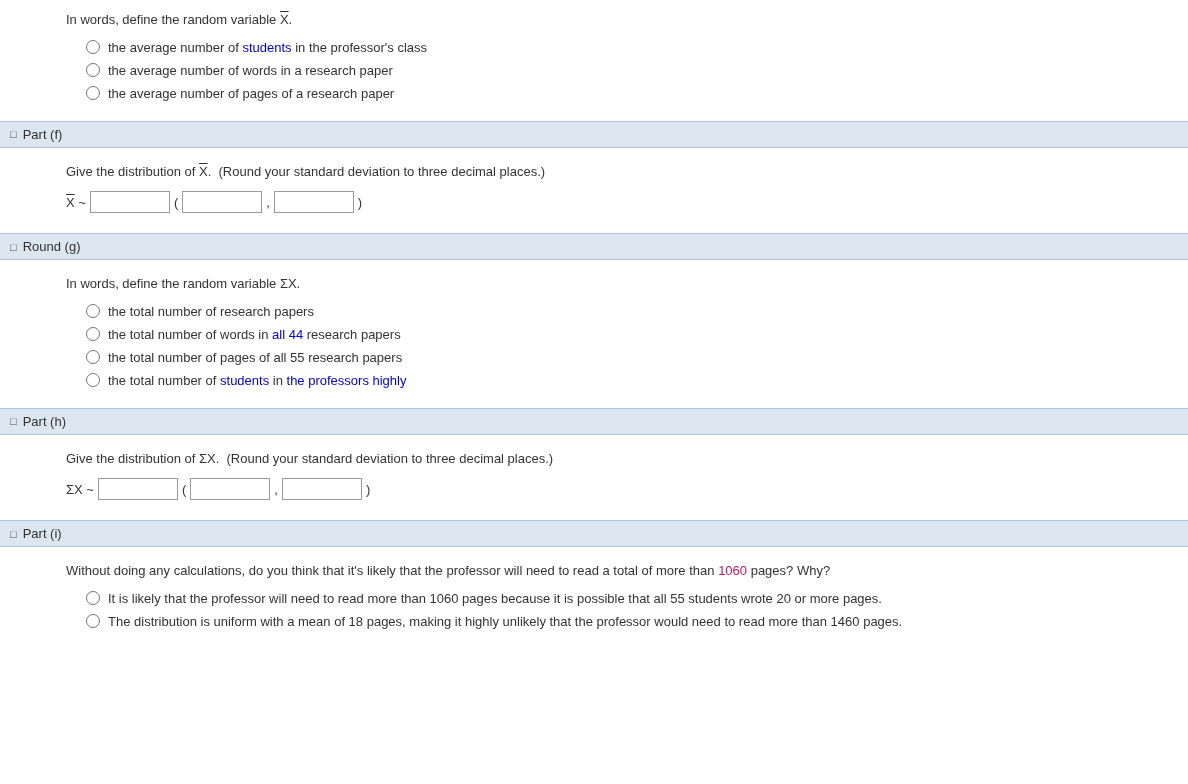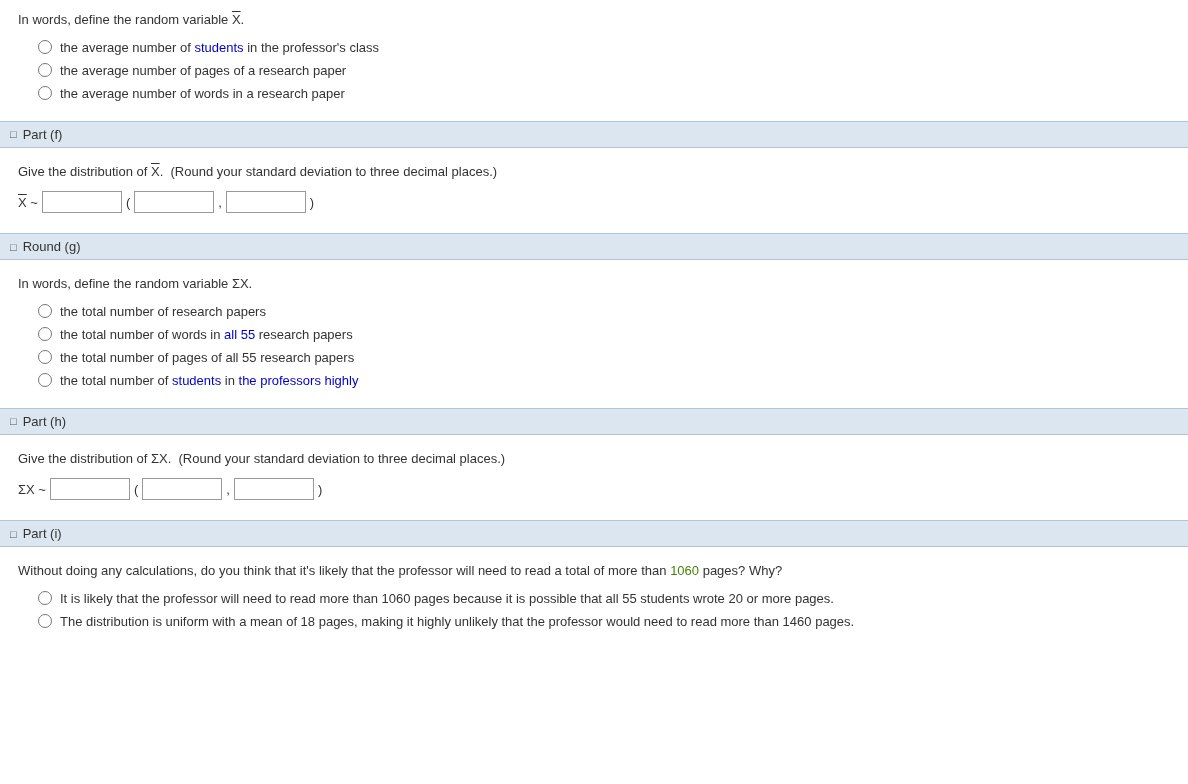--- a/index.html
+++ b/index.html
@@ -24,20 +24,21 @@
     }
 
     .section-header .collapse-icon {
       color: #555;
       font-size: 11px;
     }
 
     .section-content {
       padding: 14px 18px 20px 18px;
       background: #fff;
+      margin-left: 48px;
     }
 
     .question-text {
       margin-bottom: 10px;
       font-size: 13px;
       line-height: 1.5;
     }
 
     .radio-group {
       display: flex;
@@ -54,21 +55,21 @@
       font-size: 13px;
     }
 
     .radio-option input[type="radio"] {
       margin: 0;
       width: 14px;
       height: 14px;
     }
 
     .highlight-blue { color: #0000cc; }
-    .highlight-red { color: #4d7c0f; }
+    .highlight-red { color: #be185d; }
 
     .distribution-row {
       display: flex;
       align-items: center;
       gap: 4px;
       margin-top: 10px;
       font-size: 13px;
     }
 
     .dist-input {
@@ -94,25 +95,25 @@
   <div class="question-text">
     In words, define the random variable <span class="overline">X</span>.
   </div>
   <div class="radio-group">
     <label class="radio-option">
       <input type="radio" name="prev_q" style="">
       <span>the average number of <span class="highlight-blue">students</span> in the professor's class</span>
     </label>
     <label class="radio-option">
       <input type="radio" name="prev_q" style="">
+      <span>the average number of words in a research paper</span>
+    </label>
+    <label class="radio-option">
+      <input type="radio" name="prev_q" style="">
       <span>the average number of pages of a research paper</span>
-    </label>
-    <label class="radio-option">
-      <input type="radio" name="prev_q" style="">
-      <span>the average number of words in a research paper</span>
     </label>
   </div>
 </div>
 
 <div class="section-header">
   <span class="collapse-icon">□</span>
   <span>Part (f)</span>
 </div>
 <div class="section-content">
   <div class="question-text">
@@ -137,21 +138,21 @@
   <div class="question-text">
     In words, define the random variable ΣX.
   </div>
   <div class="radio-group">
     <label class="radio-option">
       <input type="radio" name="part_g" style="">
       <span>the total number of research papers</span>
     </label>
     <label class="radio-option">
       <input type="radio" name="part_g" style="">
-      <span>the total number of words in <span class="highlight-blue">all 55</span> research papers</span>
+      <span>the total number of words in <span class="highlight-blue">all 44</span> research papers</span>
     </label>
     <label class="radio-option">
       <input type="radio" name="part_g" style="">
       <span>the total number of pages of all 55 research papers</span>
     </label>
     <label class="radio-option">
       <input type="radio" name="part_g" style="">
       <span>the total number of <span class="highlight-blue">students</span> in <span class="highlight-blue">the professors highly</span></span>
     </label>
   </div>

